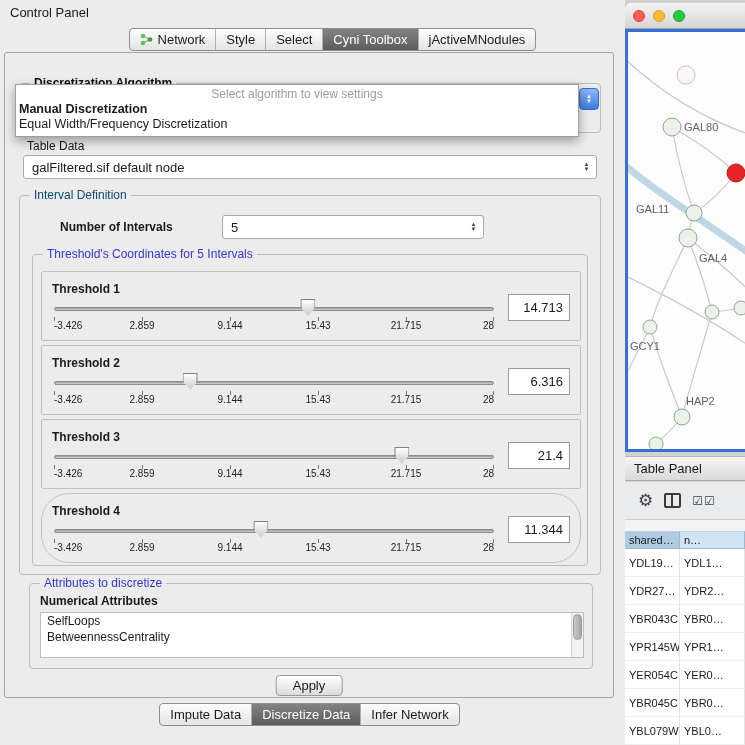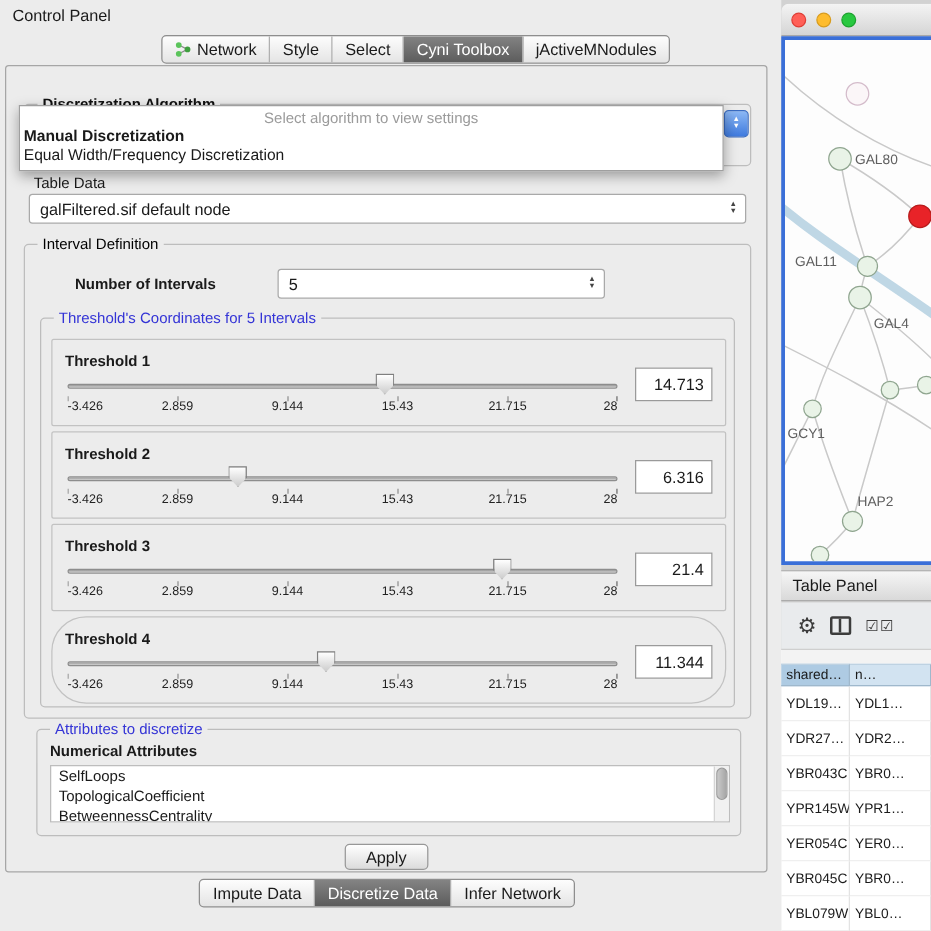--- a/index.html
+++ b/index.html
@@ -16,21 +16,21 @@
   .tabbar { position:absolute; left:0; top:28px; width:100%; display:flex; justify-content:center; }
   .seg { display:inline-flex; border:1px solid #8e8e8e; border-radius:4px; overflow:hidden; background:linear-gradient(#fdfdfd,#e4e4e4); }
   .seg .tab { padding:3px 10px; font-size:13px; border-right:1px solid #b0b0b0; display:flex; align-items:center; gap:5px; white-space:nowrap; }
   .seg .tab:last-child { border-right:none; }
   .seg .tab.selected { background:linear-gradient(#838383,#5c5c5c); color:#fff; }
 
   .content { position:absolute; left:4px; top:52px; width:610px; height:646px; border:1px solid #a6a6a6; border-radius:3px; background:#ececec; }
 
   .group { position:absolute; border:1px solid #bdbdbd; border-radius:4px; }
   .legend { position:absolute; top:-8px; left:10px; background:#ececec; padding:0 4px; font-size:12px; line-height:14px; white-space:nowrap; }
-  .legend.green { color:#000000; }
+  .legend.green { color:#0c4a6e; }
   .legend.blue { color:#3434d6; }
   .legend.dark { color:#111; font-weight:bold; }
 
   .label12 { position:absolute; font-size:12px; }
   .bold { font-weight:bold; }
 
   .combo { position:absolute; display:flex; align-items:center; background:#fff; border:1px solid #a9a9a9; border-radius:3px; font-size:13px; padding-left:8px; }
   .combo .arrows { margin-left:auto; width:16px; display:flex; flex-direction:column; align-items:center; justify-content:center; line-height:5px; font-size:6px; color:#444; padding-right:3px; }
 
   .popup { position:absolute; left:10px; top:31px; width:564px; background:#fff; border:1px solid #9f9f9f; box-shadow:0 4px 10px rgba(0,0,0,0.35); z-index:30; padding:2px 0 4px 0; }
@@ -246,21 +246,20 @@
           <div class="value-box">11.344</div>
         </div>
       </div>
     </div>
 
     <div class="group" style="left:24px; top:530px; width:564px; height:86px;">
       <span class="legend blue">Attributes to discretize</span>
       <div class="label12 bold" style="left:10px; top:10px; position:absolute;">Numerical Attributes</div>
       <div class="list" style="left:10px; top:28px; width:544px; height:46px;">
         <div class="item">SelfLoops</div>
-        <div class="item">TopologicalCoefficient</div>
         <div class="item">BetweennessCentrality</div>
         <div class="vscroll">
             <div class="vthumb"></div>
           </div>
       </div>
     </div>
 
     <div class="button" style="left:50%; transform:translateX(-50%); top:622px;">Apply</div>
   </div>
 

